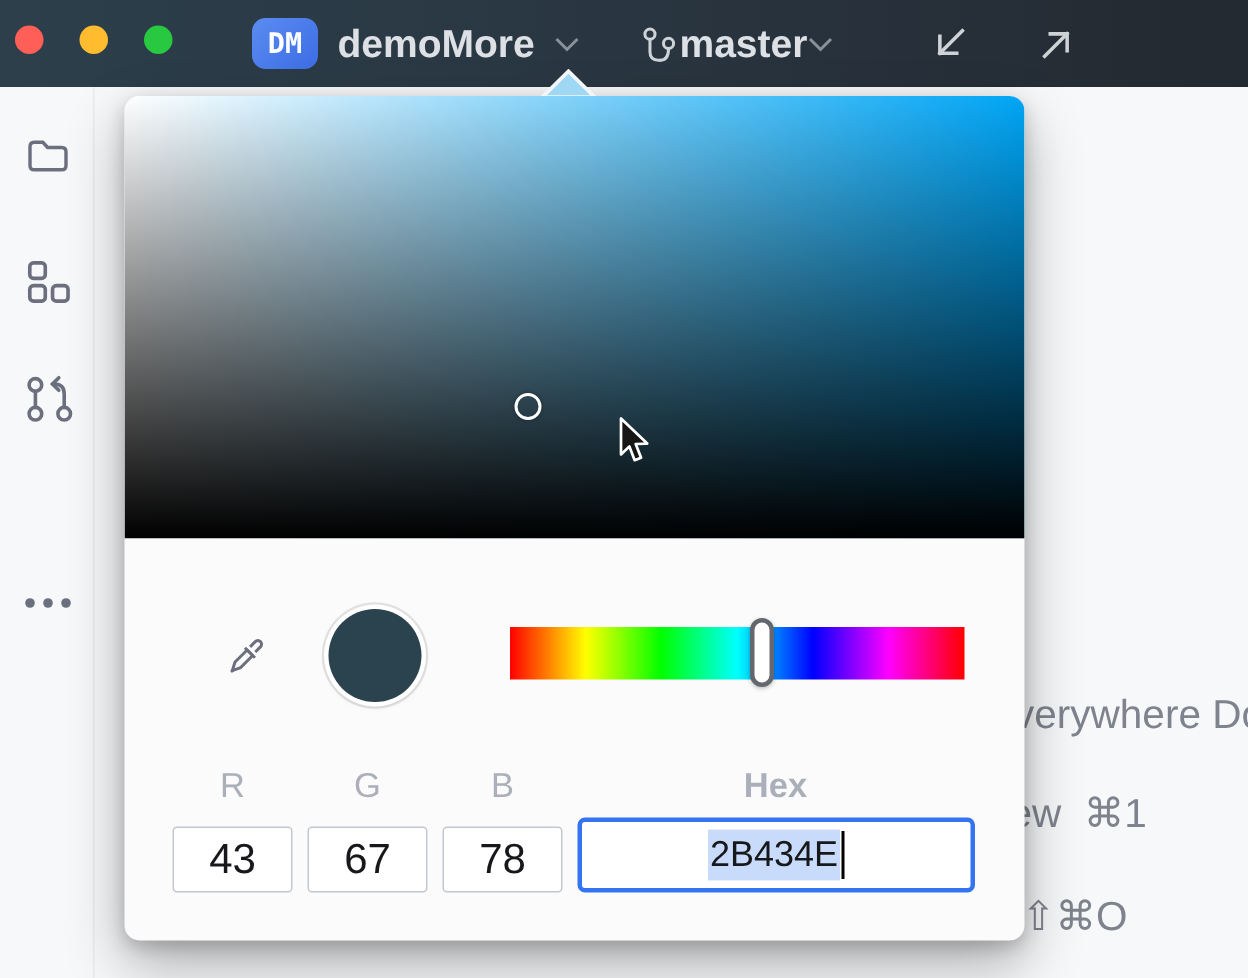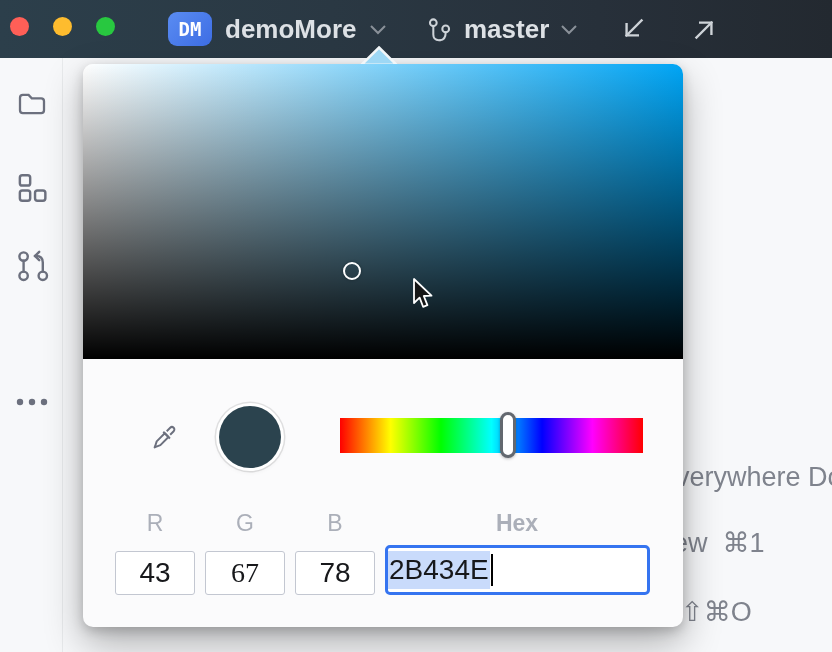--- a/index.html
+++ b/index.html
@@ -22,21 +22,21 @@
   .light.green{background:#28C840;}
   .project-chip{position:absolute;left:168px;top:0;height:58px;display:flex;align-items:center;gap:13px;}
   .dm-badge{
     width:44px;height:34px;border-radius:9px;
     background:linear-gradient(135deg,#5A8CF2 0%,#3D6DE4 100%);
     color:#fff;font-family:"DejaVu Sans Mono","Liberation Mono",monospace;
     font-size:19px;font-weight:bold;display:flex;align-items:center;justify-content:center;
     letter-spacing:0px;
   }
   .tb-text{color:#DDE1E5;font-size:26px;font-weight:700;}
-  .branch-group{position:absolute;left:426px;top:0;height:58px;display:flex;align-items:center;gap:11px;}
+  .branch-group{position:absolute;left:426px;top:0;height:58px;display:flex;align-items:center;}
   .tb-icon{display:block;}
   .arrow-btn{position:absolute;top:14px;background:none;border:none;padding:0;cursor:default;}
   .arrow-dl{left:618px;} .arrow-ur{left:690px;}
   
   .sidebar{
     position:absolute;left:0;top:58px;width:62px;height:594px;
     background:#F7F8FA;border-right:1px solid #E8EAEC;z-index:1;
   }
   .side-btn{position:absolute;left:14px;width:36px;height:36px;background:none;border:none;padding:0;
     display:flex;align-items:center;justify-content:center;cursor:default;}
@@ -79,26 +79,26 @@
     box-shadow:0 1px 3px rgba(0,0,0,.25);
   }
   .field-label{position:absolute;top:446px;font-size:23px;color:#ABAFB9;text-align:center;width:90px;}
   .lab-r{left:27px;} .lab-g{left:117px;} .lab-b{left:207px;} .lab-hex{left:389px;font-weight:bold;}
   .num-input{
     position:absolute;top:487px;width:80px;height:44px;box-sizing:border-box;
     background:#FFFFFF;border:1.5px solid #C3C7D1;border-radius:3px;
     display:flex;align-items:center;justify-content:center;
     font-size:28px;color:#17181B;
   }
-  .in-r{left:32px;} .in-g{left:122px;font-family:Liberation Serif, serif;} .in-b{left:212px;}
+  .in-r{left:32px;} .in-g{left:122px;} .in-b{left:212px;}
   .hex-input{
     position:absolute;left:302px;top:481px;width:265px;height:50px;box-sizing:border-box;
     background:#FFFFFF;border:3px solid #3574F0;border-radius:5px;
-    display:flex;align-items:center;
-    font-size:28px;color:#17181B;
+    display:flex;align-items:center;justify-content:center;
+    font-size:24px;color:#17181B;
   }
   .hex-selection{background:#C9DBFB;padding:3px 1px;}
   .caret{display:inline-block;width:2px;height:32px;background:#000;margin-left:1px;vertical-align:middle;}
 </style>
 </head>
 <body>
 
 <div class="screen">
 
   <div class="titlebar">

